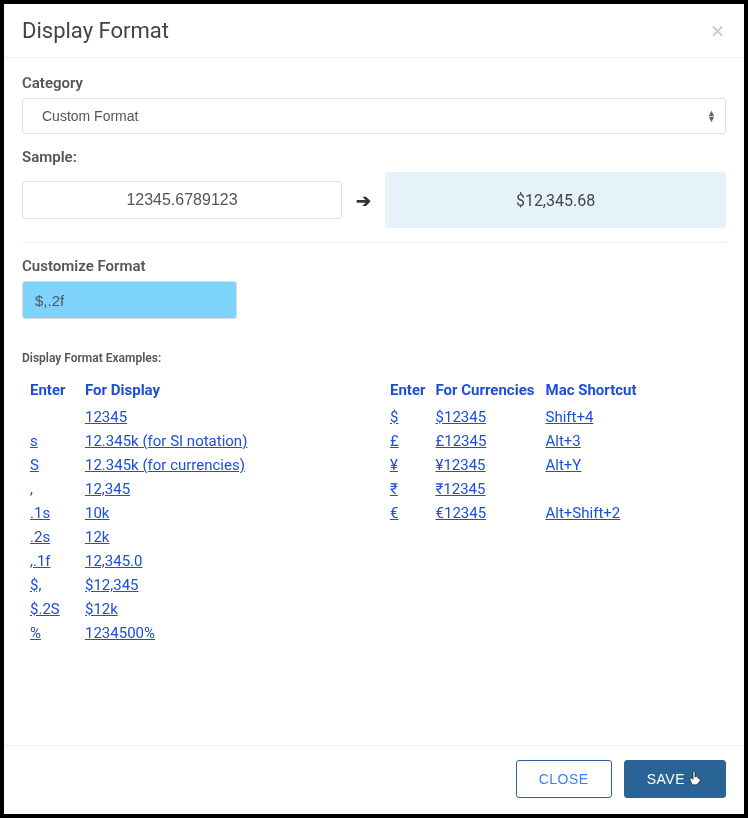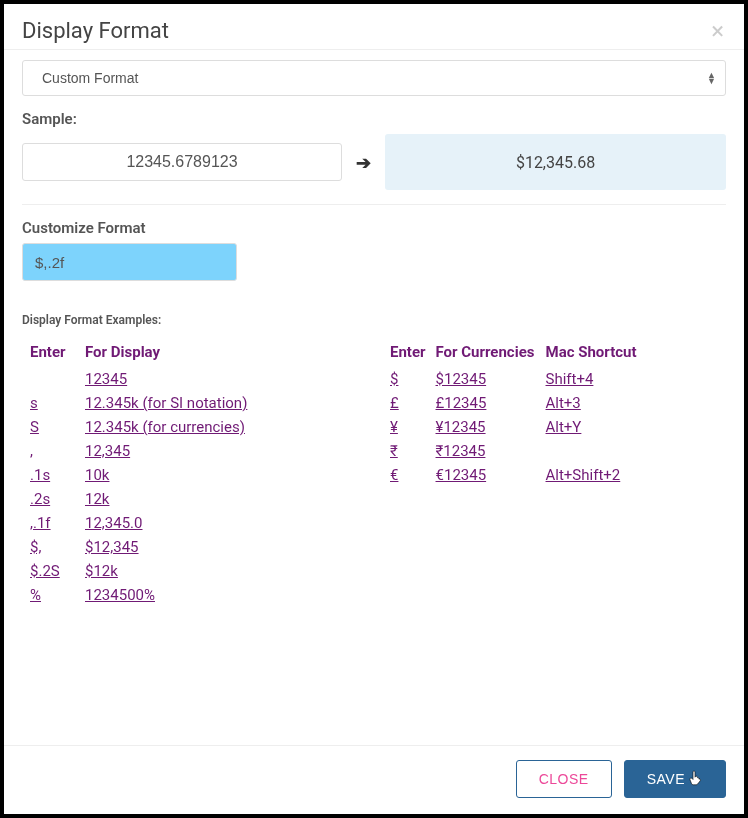--- a/index.html
+++ b/index.html
@@ -15,23 +15,23 @@
   .dialog {
     width: 100%;
     height: 100%;
     display: flex;
     flex-direction: column;
   }
   .header {
     display: flex;
     align-items: center;
     justify-content: space-between;
-    padding: 14px 18px 6px 18px;
+    padding: 14px 18px 14px 18px;
     border-bottom: 1px solid #eee;
-    margin-bottom: 10px;
+    margin-bottom: 2px;
   }
   .title {
     font-size: 22px;
     font-weight: 400;
     color: #444;
   }
   .close-icon {
     font-size: 24px;
     color: #ccc;
     cursor: pointer;
@@ -134,21 +134,21 @@
     display: flex;
     gap: 30px;
     padding: 0 8px;
   }
   .tables .left { flex: 0 0 330px; }
   .tables .right { flex: 1 1 auto; }
   table.ex {
     border-collapse: collapse;
     width: 100%;
     font-size: 15px;
-    color: #701a75;
+    color: #1d4ed8;
   }
   table.ex th {
     text-align: left;
     font-weight: 700;
     padding: 4px 10px 6px 0;
     white-space: nowrap;
   }
   table.ex td {
     padding: 3px 10px 3px 0;
     vertical-align: top;
@@ -174,21 +174,21 @@
     letter-spacing: 0.5px;
     border-radius: 3px;
     cursor: pointer;
     display: flex;
     align-items: center;
     gap: 4px;
   }
   button.btn-close {
     background: #fff;
     border: 1px solid #2a6496;
-    color: #ec4899;
+    color: #3b82f6;
   }
   button.btn-save {
     background: #2a6496;
     border: 1px solid #2a6496;
     color: #fff;
   }
   .cursor-icon {
     font-size: 13px;
     line-height: 1;
   }
@@ -198,20 +198,21 @@
 
 <div class="dialog">
 
   <div class="header">
     <div class="title">Display Format</div>
     <div class="close-icon">×</div>
   </div>
 
   <div class="body">
 
+    <div class="label">Category</div>
     <div class="select-wrap">
       <select class="category">
         <option>Custom Format</option>
       </select>
       <div class="select-caret">
         <span>▲</span>
           <span>▼</span>
       </div>
     </div>
 

